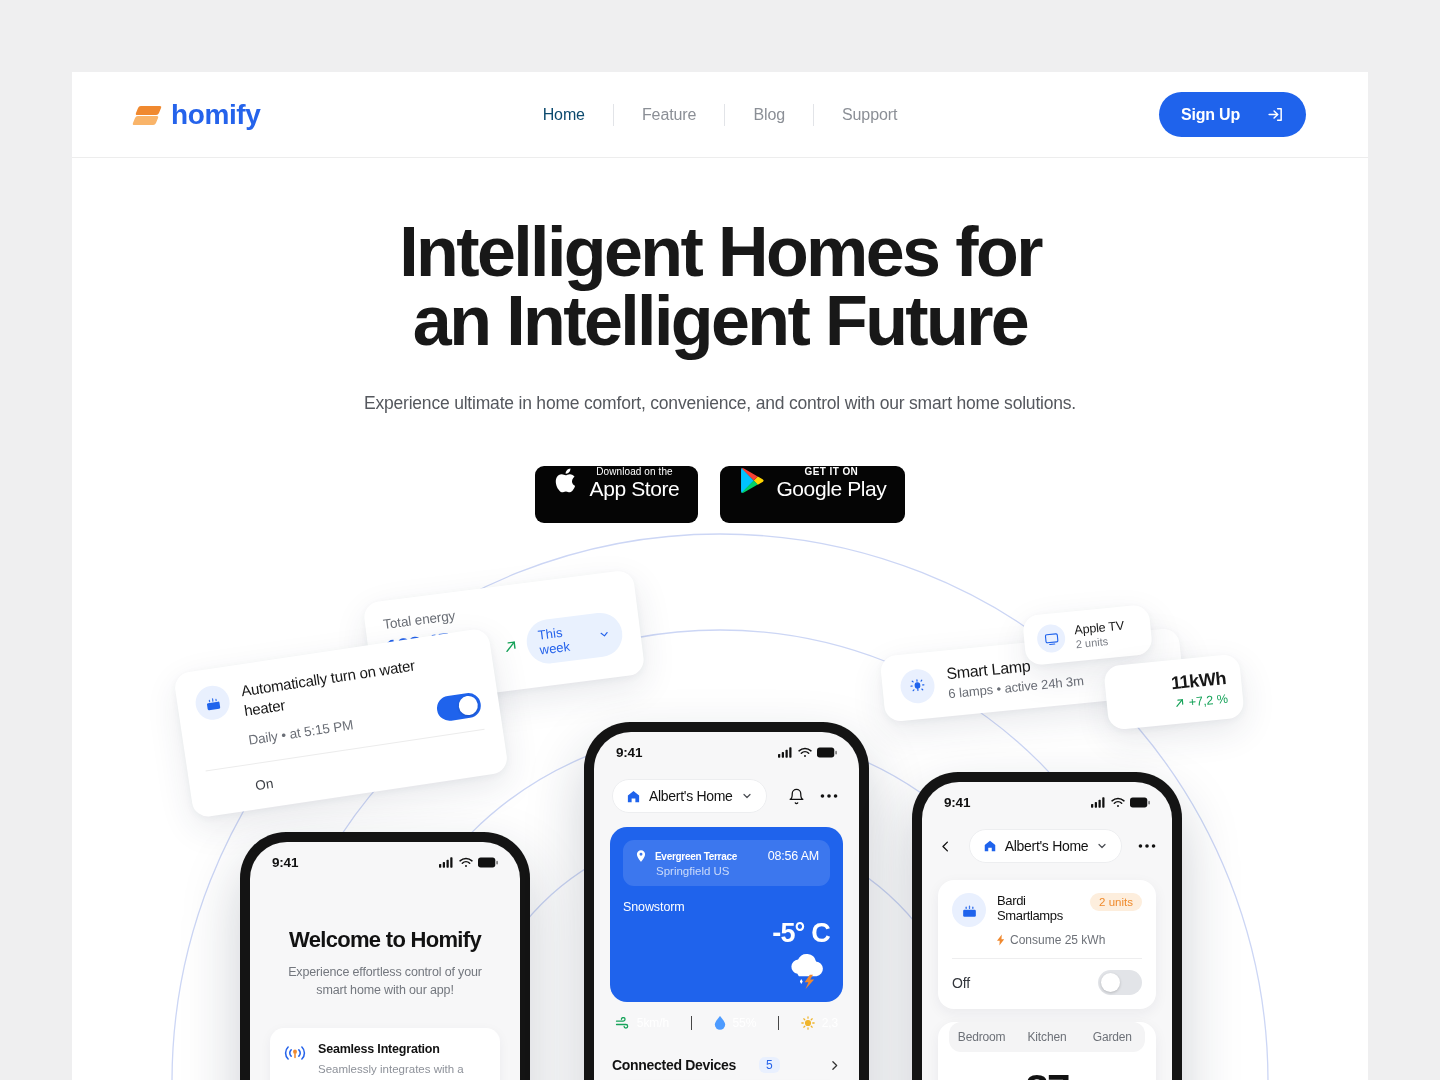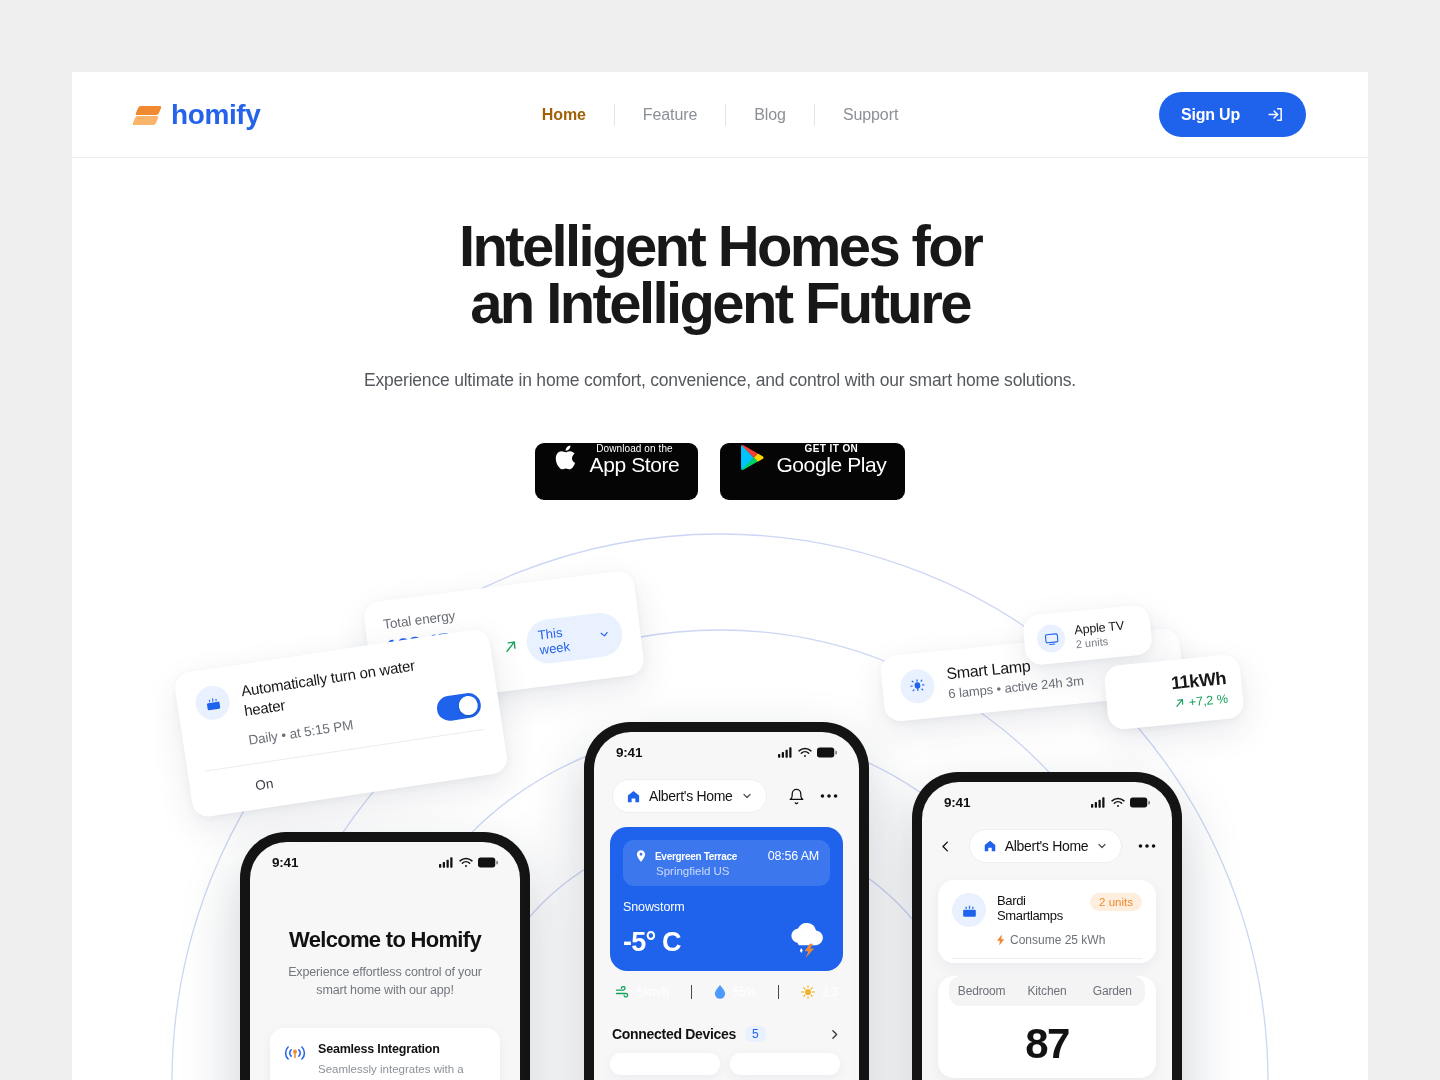--- a/index.html
+++ b/index.html
@@ -31,35 +31,35 @@
   .brand-name { font-size:28px; font-weight:700; color:#2563eb; letter-spacing:-.4px; }
 
   .navlinks {
     position:absolute; left:0; right:0; display:flex; justify-content:center;
     align-items:center; gap:0;
   }
   .navlink {
     font-size:16px; color:#8b8f96; padding:0 28px; cursor:pointer;
     letter-spacing:-.1px;
   }
-  .navlink.active { color:#a16207; font-weight:700; }
+  .navlink.active { color:#0c4a6e; font-weight:400; }
   .navsep { width:1px; height:22px; background:#e2e4e8; }
 
   .signup {
     position:absolute; right:62px; height:45px; padding:0 22px;
     background:#1f63ec; color:#fff; border:none; border-radius:999px;
     font-family:inherit; font-size:16px; font-weight:600;
     display:flex; align-items:center; gap:27px; cursor:pointer;
     letter-spacing:-.2px;
   }
 
   
   .hero { position:relative; text-align:center; padding-top:60px; z-index:30; }
   .hero h1 {
-    font-size:58px; line-height:.98; font-weight:800; color:#181818;
+    font-size:70px; line-height:.98; font-weight:800; color:#181818;
     letter-spacing:-2.6px;
   }
   .hero p {
     margin-top:38px; font-size:17.5px; color:#55585e; letter-spacing:-.2px;
   }
   .stores {
     margin-top:52px; display:flex; justify-content:center; gap:22px;
   }
   .store {
     height:57px; background:#050505; border-radius:9px;
@@ -165,27 +165,27 @@
     font-size:14px; color:#121212; font-weight:500; letter-spacing:-.3px; cursor:pointer;
   }
   #phone-center .hb-icons { margin-left:auto; display:flex; align-items:center; gap:15px; padding-right:3px; }
   .weather { margin:14px 16px 0; background:#1f63ec; border-radius:17px; padding:13px; color:#fff; }
   .weather .top { background:rgba(255,255,255,.13); border-radius:11px; padding:9px 11px; }
   .weather .toprow { display:flex; align-items:center; gap:7px; }
   .weather .loc { font-size:10px; font-weight:700; letter-spacing:-.3px; }
   .weather .time { margin-left:auto; font-size:12.5px; letter-spacing:-.2px; }
   .weather .city { font-size:11.5px; color:rgba(255,255,255,.72); margin-top:2px; padding-left:22px; }
   .weather .cond { font-size:12.5px; margin-top:14px; letter-spacing:-.1px; }
-  .weather .temprow { display:flex; align-items:flex-end; margin-top:4px; }
+  .weather .temprow { display:flex; align-items:flex-end; margin-top:4px;flex-direction:column; }
   .weather .temp { font-size:27px; font-weight:600; letter-spacing:-.8px; }
   .wstats { display:flex; align-items:center; justify-content:space-around;
     padding:14px 10px 13px; color:#fff; }
   .wstats .st { display:flex; align-items:center; gap:7px; font-size:12px; letter-spacing:-.1px; }
   .wstats .sep { width:1px; height:14px; background:#474747; }
-  #phone-center .devbar { display:flex; align-items:center; padding:14px 18px 0; gap:9px; }
+  #phone-center .devbar { display:flex; align-items:center; padding:14px 18px 0; gap:23px; }
   #phone-center .devbar .dt { font-size:14px; font-weight:600; color:#121212; letter-spacing:-.3px; }
   #phone-center .devbar .cnt { background:#e9f0fe; color:#2563eb; font-size:12px;
     border-radius:6px; padding:1px 7px; font-weight:500; }
   #phone-center .devlist { display:flex; gap:10px; padding:11px 0 0 16px; }
   .devcard { background:#fff; border-radius:13px; padding:11px 12px; min-width:110px;
     box-shadow:0 3px 12px rgba(30,40,70,.05); display:flex; gap:9px; align-items:flex-start; flex:0 0 auto; }
 
   
   #phone-right { left:840px; top:700px; width:270px; height:390px; }
   #phone-right .topbar { display:flex; align-items:center; padding:14px 16px 0; }
@@ -569,20 +569,26 @@
           </div>
           <div class="cons" style="padding-left:45px">
             <span>
               <svg width="8" height="12" viewBox="0 0 10 14" fill="#f0892f">
                   <path d="M6 0L0 8h3.4L3 14l6-8H5.6L6 0z"></path>
                 </svg>
             </span>
             <span>Consume 25 kWh</span>
           </div>
           <div class="hr"></div>
+          <div class="onoff">
+            <span class="lb">Off</span>
+            <span class="toggle off">
+                <span class="knob"></span>
+              </span>
+          </div>
         </div>
 
         <div class="rcard2">
           <div class="seg">
             <div>Bedroom</div>
             <div>Kitchen</div>
             <div>Garden</div>
           </div>
           <div class="bignum">87</div>
         </div>

